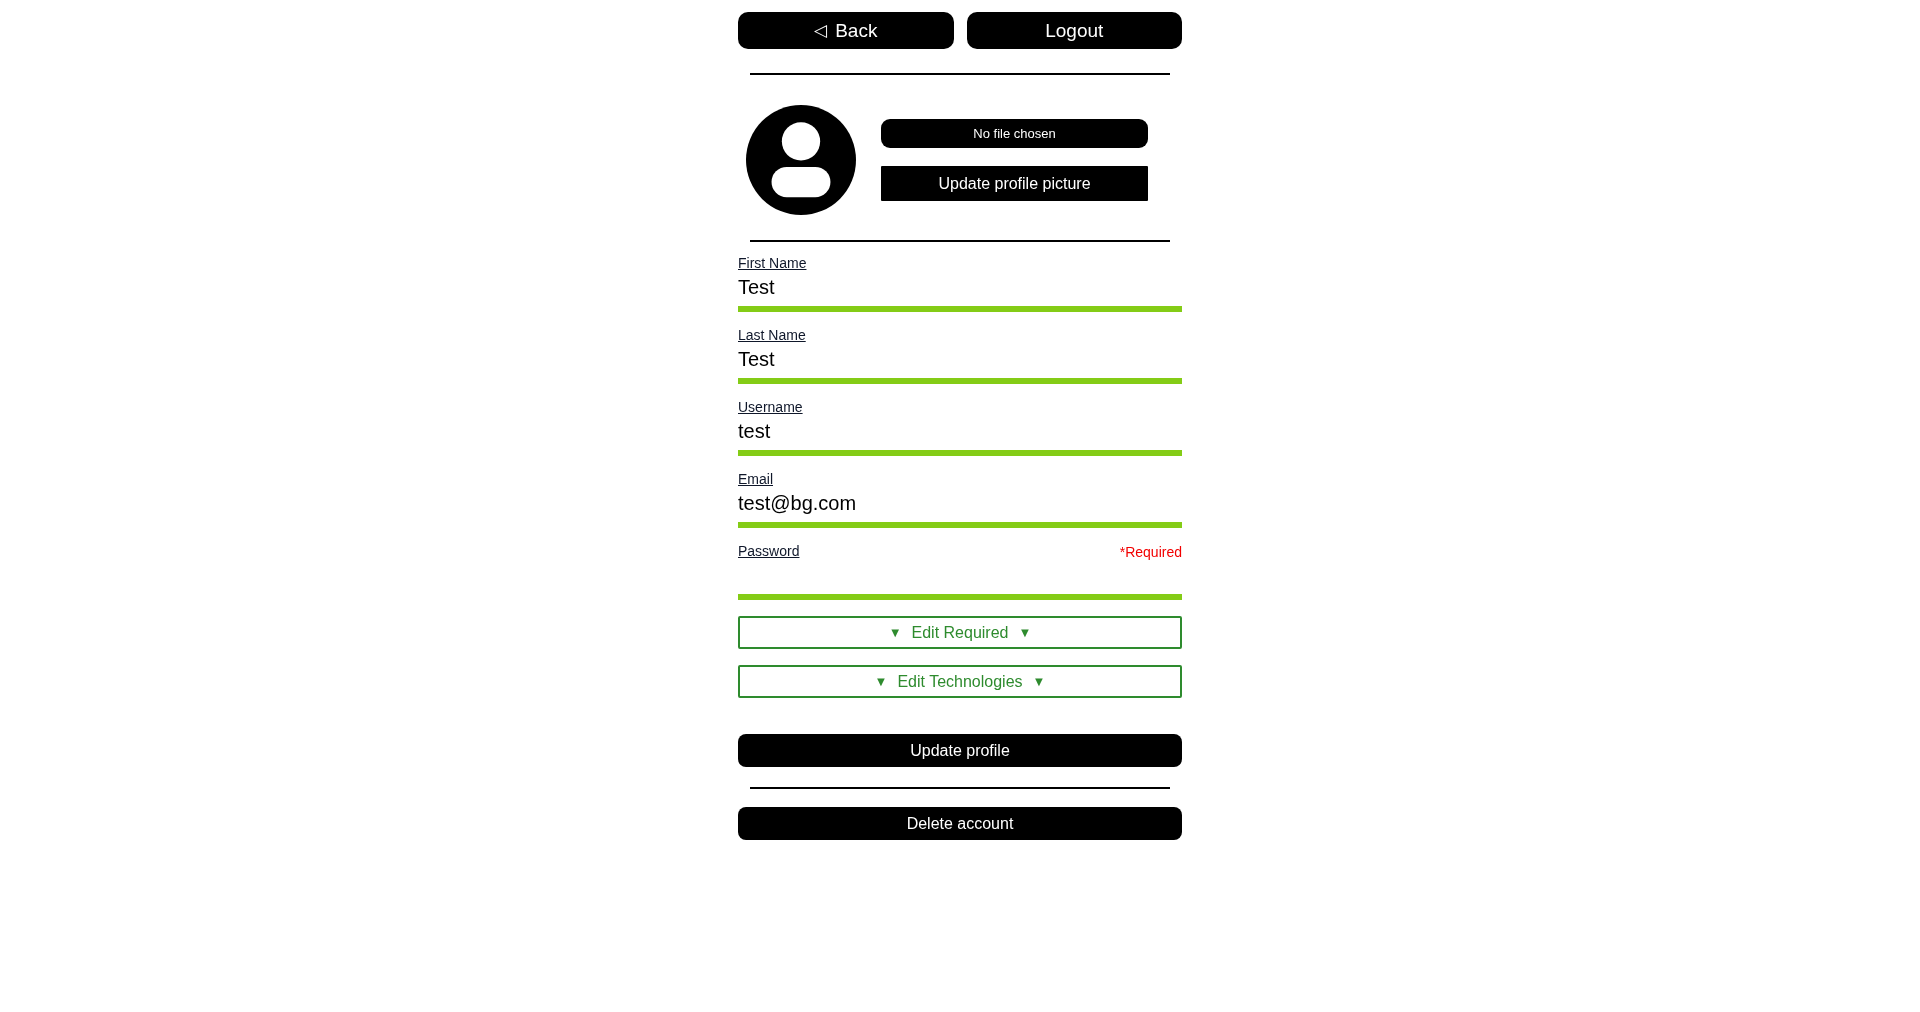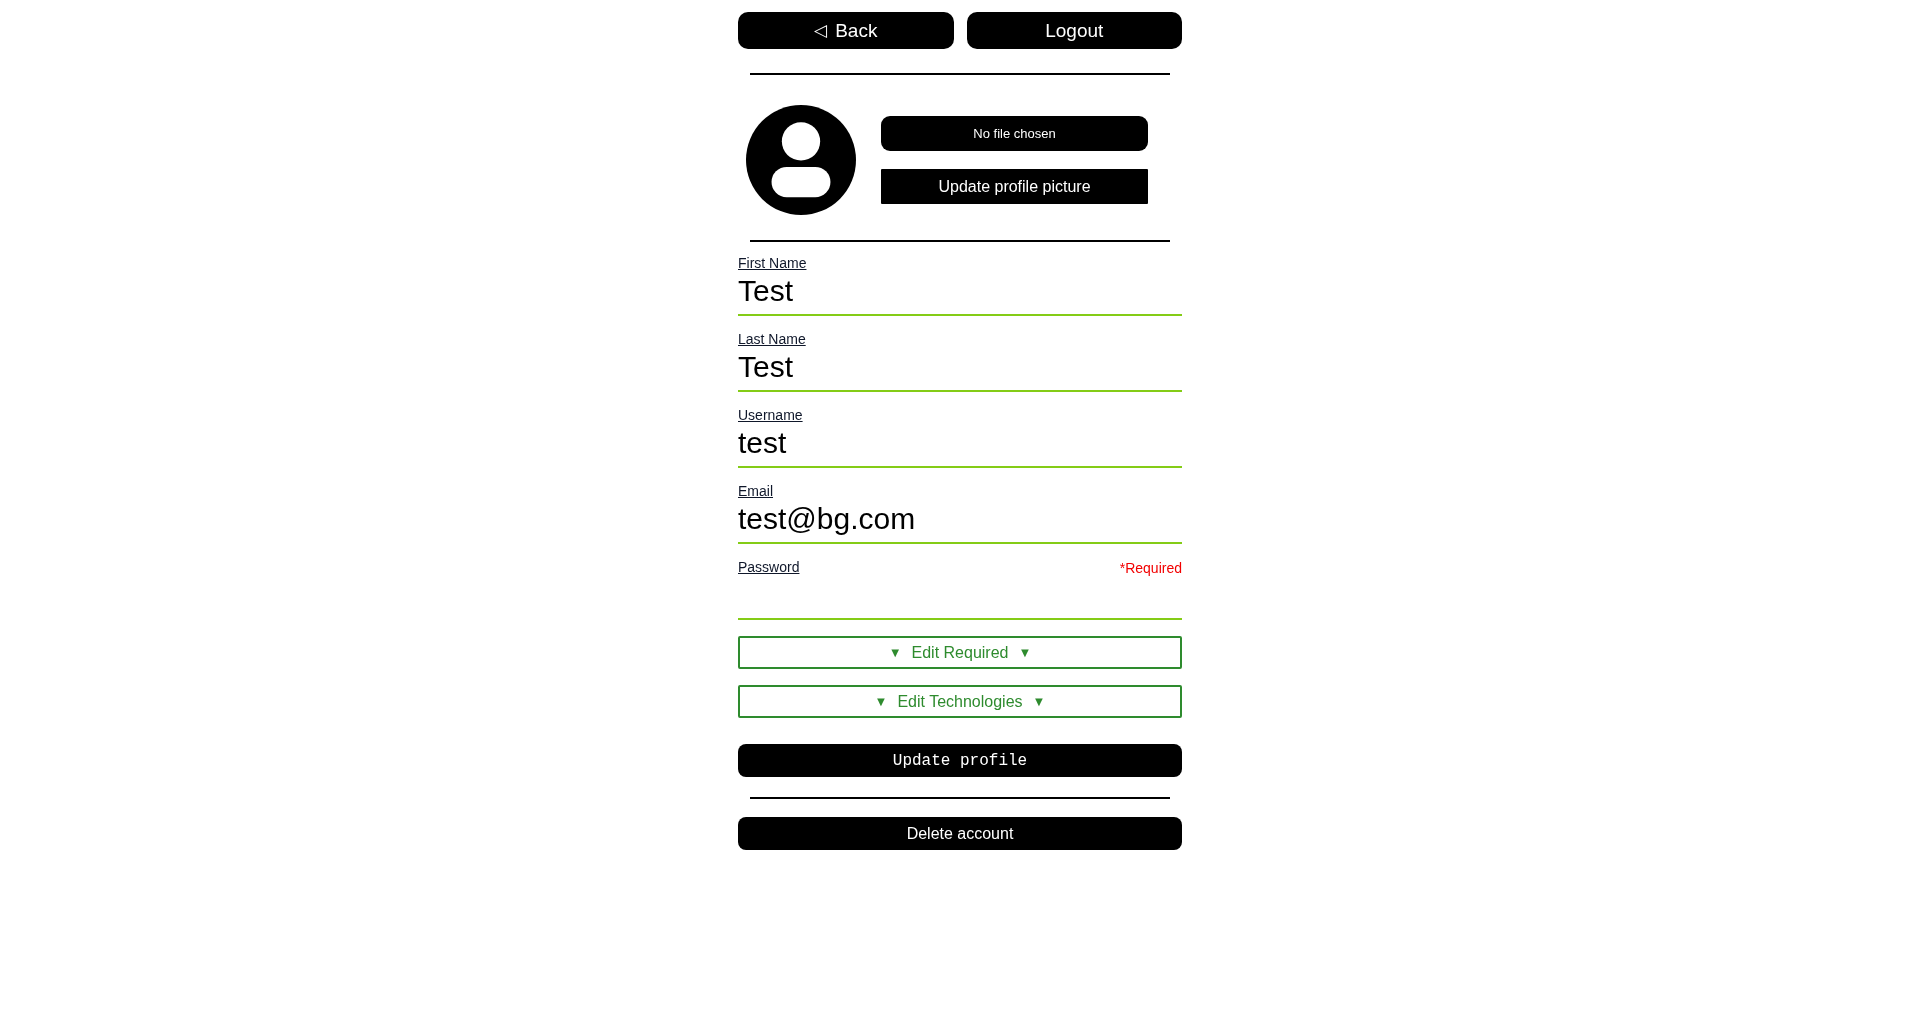--- a/index.html
+++ b/index.html
@@ -23,49 +23,49 @@
   .divider { height: 2px; background: #000; border: none; width: 420px; }
   .divider.d1 { margin: 24px auto 30px; }
   .divider.d2 { margin: 25px auto 13px; }
   .divider.d3 { margin: 20px auto 18px; }
 
   
   .avatar-row { display: flex; align-items: center; padding-left: 8px; }
   .avatar-wrap svg { width: 110px; height: 110px; display: block; }
   .picture-buttons { display: flex; flex-direction: column; gap: 18px;
                      margin-left: 25px; width: 267px; }
-  .btn-file { height: 35px; border-radius: 9px; font-size: 13px; }
+  .btn-file { height: 29px; border-radius: 9px; font-size: 13px; }
   .btn-picture { height: 35px; border-radius: 1px; font-size: 16px; }
 
   
   .field { margin-bottom: 15px; }
   .field-top { display: flex; justify-content: space-between; align-items: flex-end; }
   .field-label { color: #0f172a; font-size: 14px; line-height: 17px; display: block; text-decoration: underline; }
   .field-note { color: #f20000; font-size: 14px; }
   .field input {
     display: block; width: 100%; border: none; outline: none;
-    border-bottom: 2px solid #84cc16; background: transparent;
+    border-bottom: 6px solid #84cc16; background: transparent;
     font-family: "Liberation Sans", sans-serif;
-    font-size: 30px; line-height: 26px; color: #000;
+    font-size: 20px; line-height: 26px; color: #000;
     padding: 2px 0 6px; border-radius: 0;
   }
 
   
   .btn-outline {
     width: 100%; height: 33px; background: #fff;
     border: 2px solid #2e8b2e; border-radius: 2px;
     color: #2e8b2e; font-size: 16px;
   }
   .btn-outline .tri { font-size: 13px; }
   .btn-outline .tri.left { margin-right: 10px; }
   .btn-outline .tri.right { margin-left: 10px; }
   .btn-outline.langs { margin-top: 16px; }
   .btn-outline.techs { margin-top: 16px; }
   .btn-wide { width: 100%; height: 33px; border-radius: 8px; font-size: 16px; }
-  .btn-update { margin-top: 26px; font-family: Liberation Mono, monospace; }
+  .btn-update { margin-top: 36px; }
 </style>
 </head>
 <body>
 
 <div class="page">
 
   <div class="top-row">
     <button class="btn btn-black">
       <span class="back-icon">◁</span>
       <span>Back</span>

